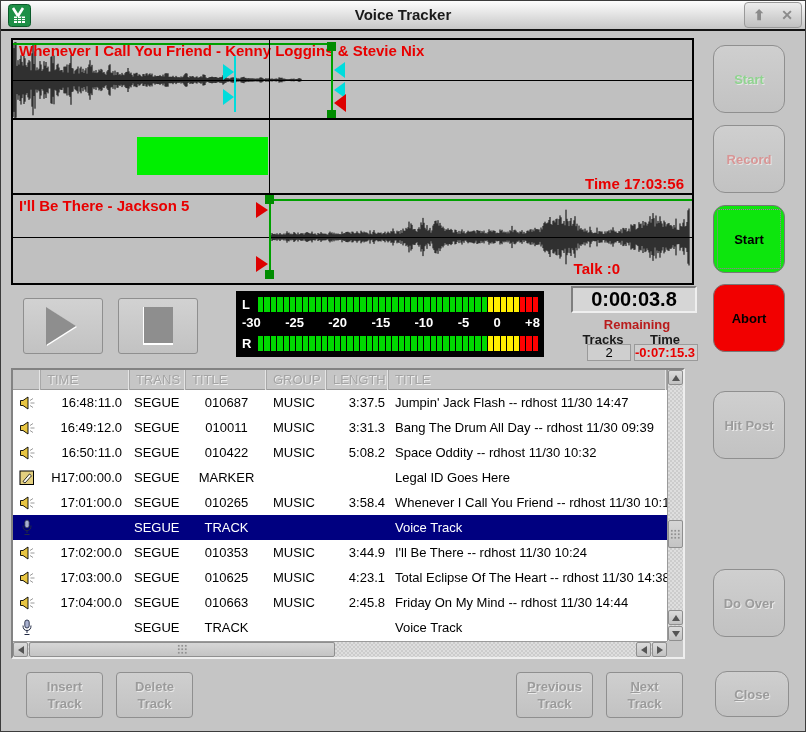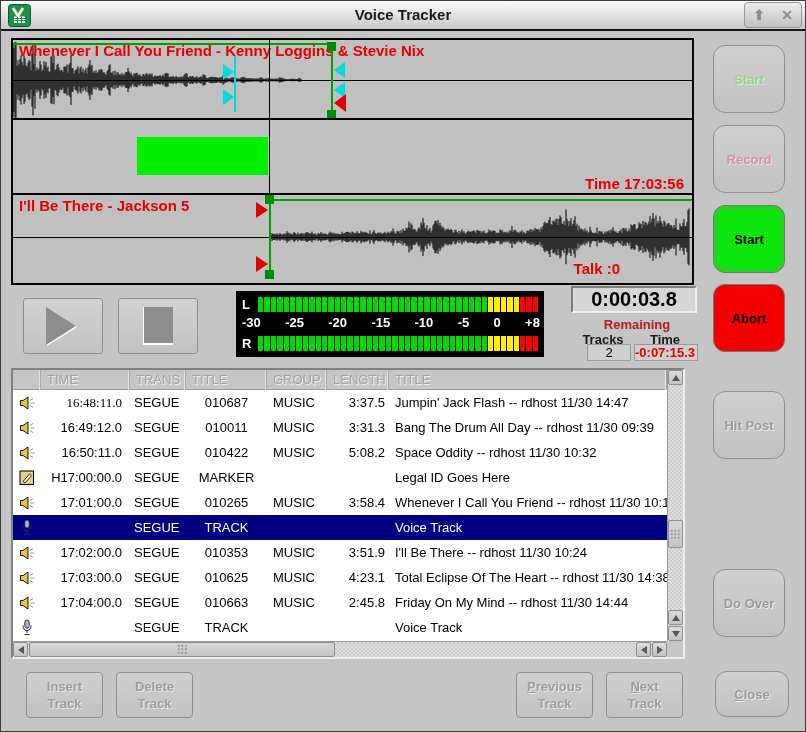--- a/index.html
+++ b/index.html
@@ -331,21 +331,21 @@
         <div class="hcell" style="width: 278px; flex: 1 1 0%;">TITLE</div>
       </div>
     <div id="log-rows">
         <div class="lrow">
           <div class="cell c-icon" style="width: 28px;">
             <svg width="17" height="16" viewBox="0 0 17 16">
               <polygon points="9,2 4,5.5 1.5,5.5 1.5,10.5 4,10.5 9,14" fill="#e8c542" stroke="#000" stroke-width="0.9"></polygon>
               <path d="M11 5.5 L14 3.5 M11.5 8 L15.5 8 M11 10.5 L14 12.5" stroke="#9a9a9a" stroke-width="1" fill="none"></path>
             </svg>
           </div>
-          <div class="cell c-time" style="width: 89px; font-family: Liberation Serif, serif;">16:48:11.0</div>
+          <div class="cell c-time" style="width: 89px;">16:48:11.0</div>
           <div class="cell c-trans" style="width: 56px;">SEGUE</div>
           <div class="cell c-cart" style="width: 81px;">010687</div>
           <div class="cell c-group" style="width: 60px;">MUSIC</div>
           <div class="cell c-len" style="width: 62px;">3:37.5</div>
           <div class="cell c-title" style="width: 278px; flex: 1 1 0%;">Jumpin' Jack Flash -- rdhost 11/30 14:47</div>
         </div>
         <div class="lrow">
           <div class="cell c-icon" style="width: 28px;">
             <svg width="17" height="16" viewBox="0 0 17 16">
               <polygon points="9,2 4,5.5 1.5,5.5 1.5,10.5 4,10.5 9,14" fill="#e8c542" stroke="#000" stroke-width="0.9"></polygon>
@@ -419,21 +419,21 @@
           <div class="cell c-icon" style="width: 28px;">
             <svg width="17" height="16" viewBox="0 0 17 16">
               <polygon points="9,2 4,5.5 1.5,5.5 1.5,10.5 4,10.5 9,14" fill="#e8c542" stroke="#000" stroke-width="0.9"></polygon>
               <path d="M11 5.5 L14 3.5 M11.5 8 L15.5 8 M11 10.5 L14 12.5" stroke="#9a9a9a" stroke-width="1" fill="none"></path>
             </svg>
           </div>
           <div class="cell c-time" style="width: 89px;">17:02:00.0</div>
           <div class="cell c-trans" style="width: 56px;">SEGUE</div>
           <div class="cell c-cart" style="width: 81px;">010353</div>
           <div class="cell c-group" style="width: 60px;">MUSIC</div>
-          <div class="cell c-len" style="width: 62px;">3:51.9</div>
+          <div class="cell c-len" style="width: 62px;">3:44.9</div>
           <div class="cell c-title" style="width: 278px; flex: 1 1 0%;">I'll Be There -- rdhost 11/30 10:24</div>
         </div>
         <div class="lrow">
           <div class="cell c-icon" style="width: 28px;">
             <svg width="17" height="16" viewBox="0 0 17 16">
               <polygon points="9,2 4,5.5 1.5,5.5 1.5,10.5 4,10.5 9,14" fill="#e8c542" stroke="#000" stroke-width="0.9"></polygon>
               <path d="M11 5.5 L14 3.5 M11.5 8 L15.5 8 M11 10.5 L14 12.5" stroke="#9a9a9a" stroke-width="1" fill="none"></path>
             </svg>
           </div>
           <div class="cell c-time" style="width: 89px;">17:03:00.0</div>

